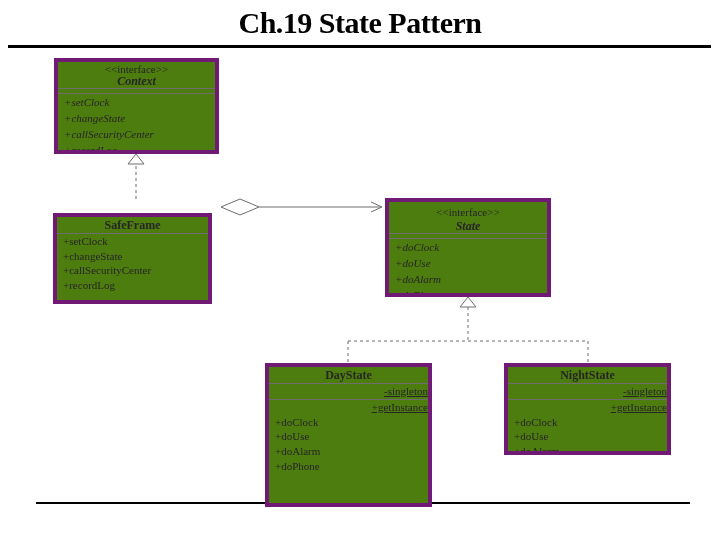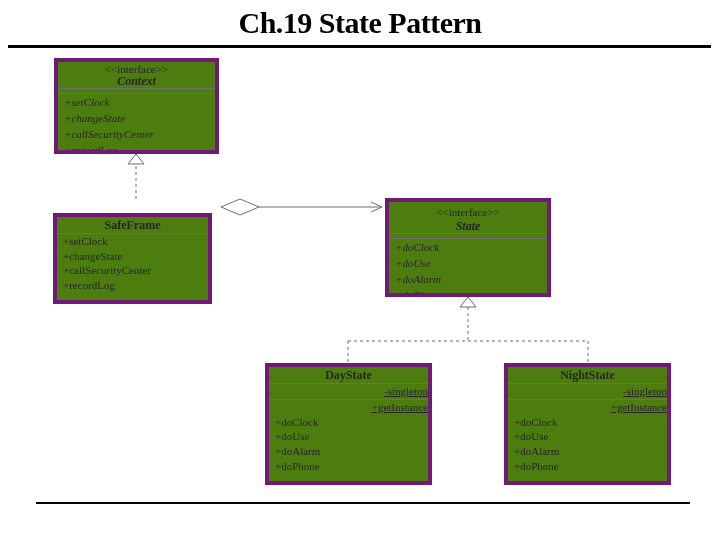--- a/index.html
+++ b/index.html
@@ -32,22 +32,22 @@
 
   #ctx   { left:54px;  top:58px;  width:165px; height:96px; }
   #ctx   .row { line-height:16px; }
   #sf    { left:53px;  top:199px; width:159px; height:91px;margin-top:14px; }
   #sf    .cls-name { line-height:15px; }
   #sf    .row { line-height:14.5px; }
   #st    { left:385px; top:198px; width:166px; height:99px; }
   #st    .stereotype { line-height:14px; padding-top:2px; }
   #st    .cls-name { line-height:14px; }
   #st    .row { line-height:16px; }
-  #day   { left:265px; top:363px; width:167px; height:122px; }
-  #night { left:504px; top:363px; width:167px; height:122px; }
+  #day   { left:265px; top:363px; width:167px; height:144px; }
+  #night { left:504px; top:363px; width:167px; height:92px; }
   #day .cls-name, #night .cls-name { line-height:15px; }
   #day .row, #night .row { line-height:14.8px; }
 
   .connectors { position:absolute; left:0; top:0; width:720px; height:540px; pointer-events:none; }
 </style>
 </head>
 <body>
 
 <div class="slide">
 

